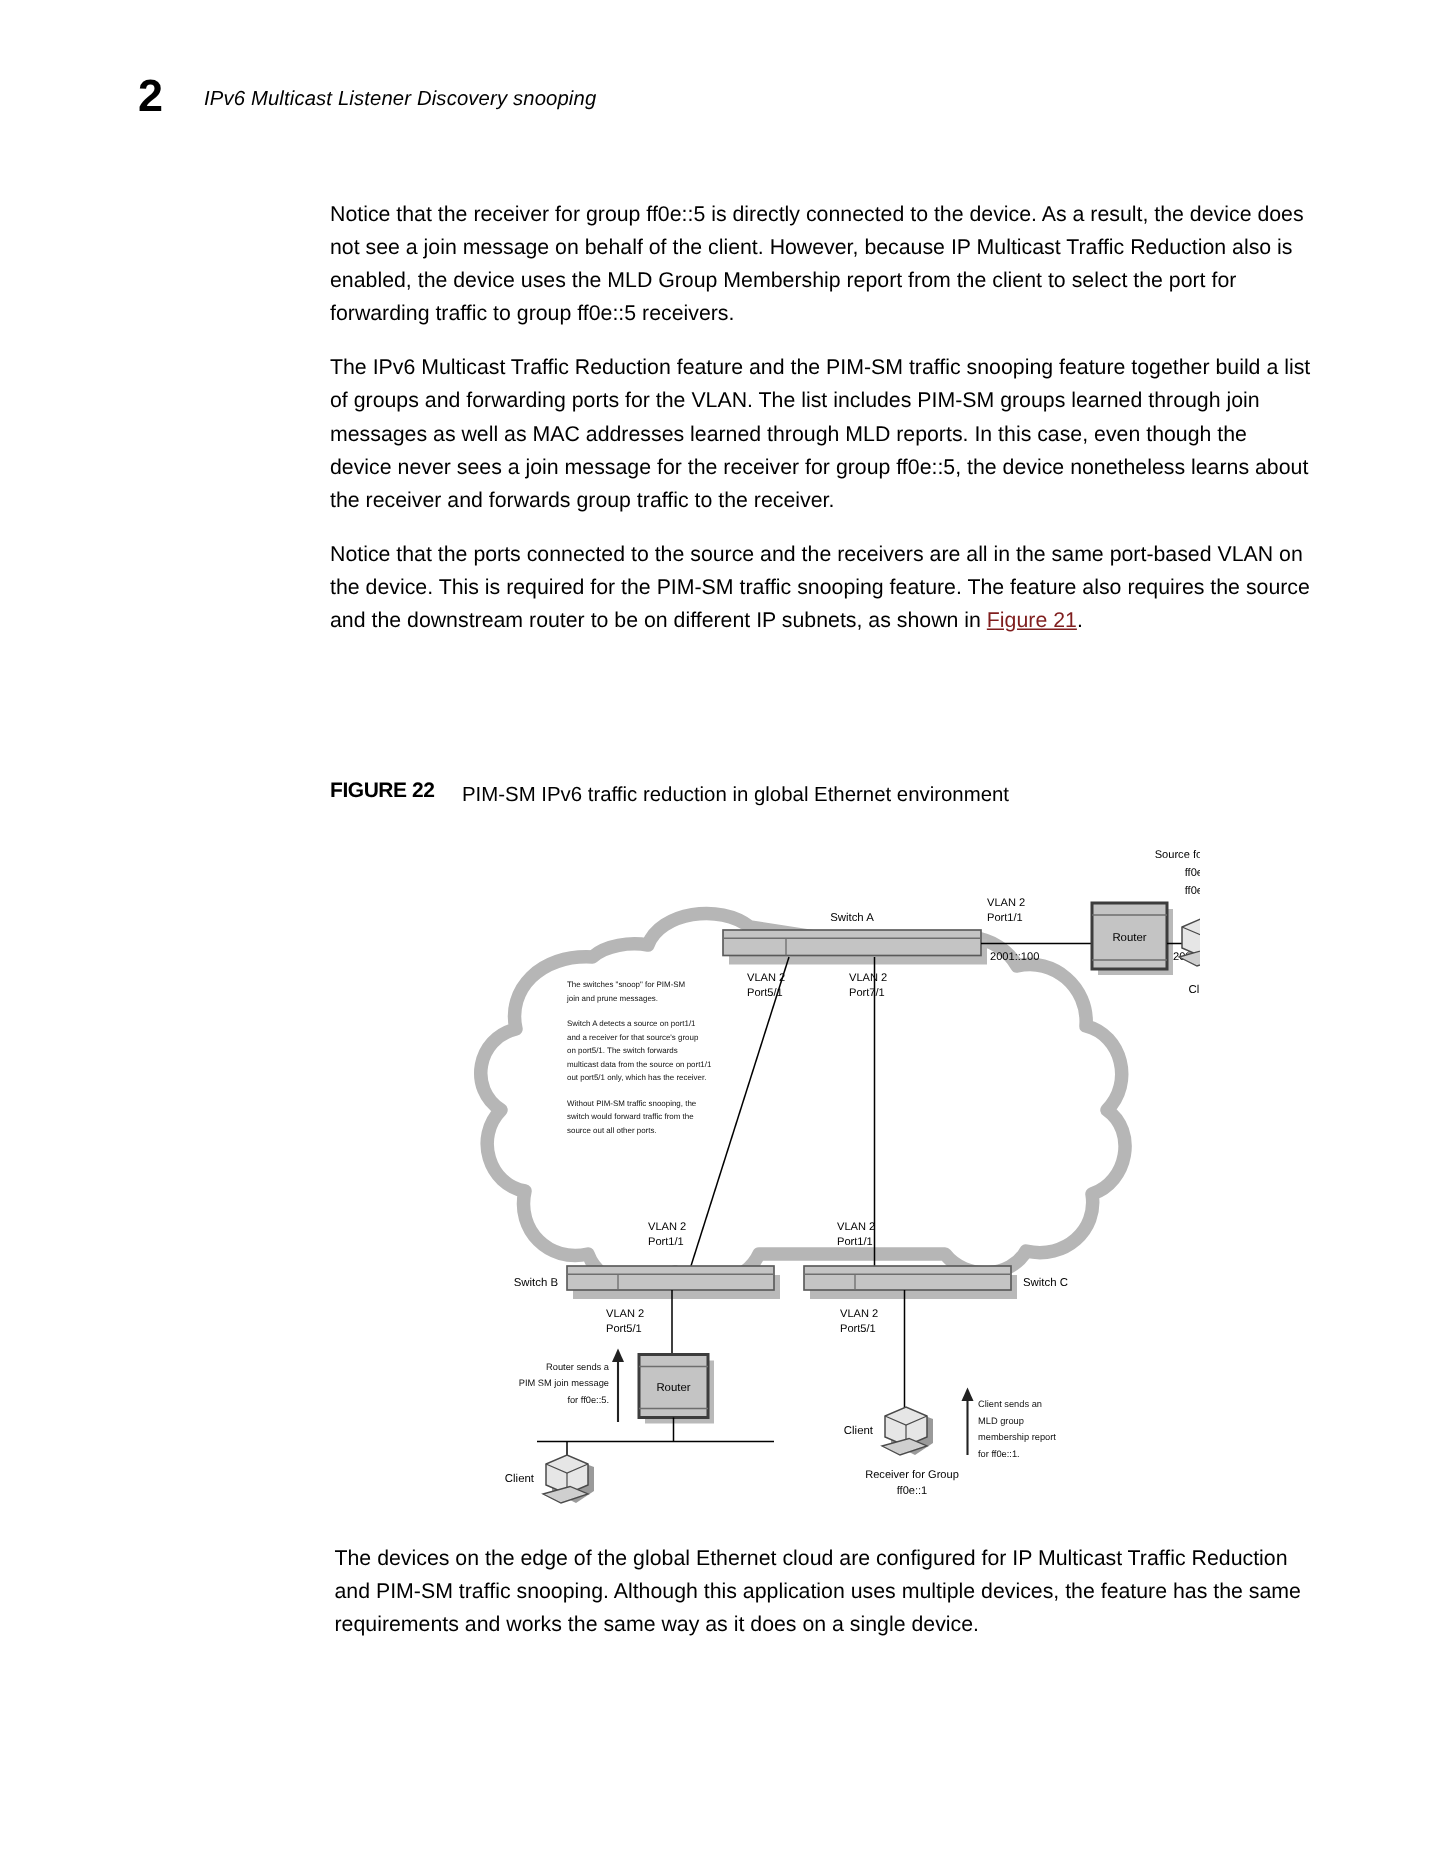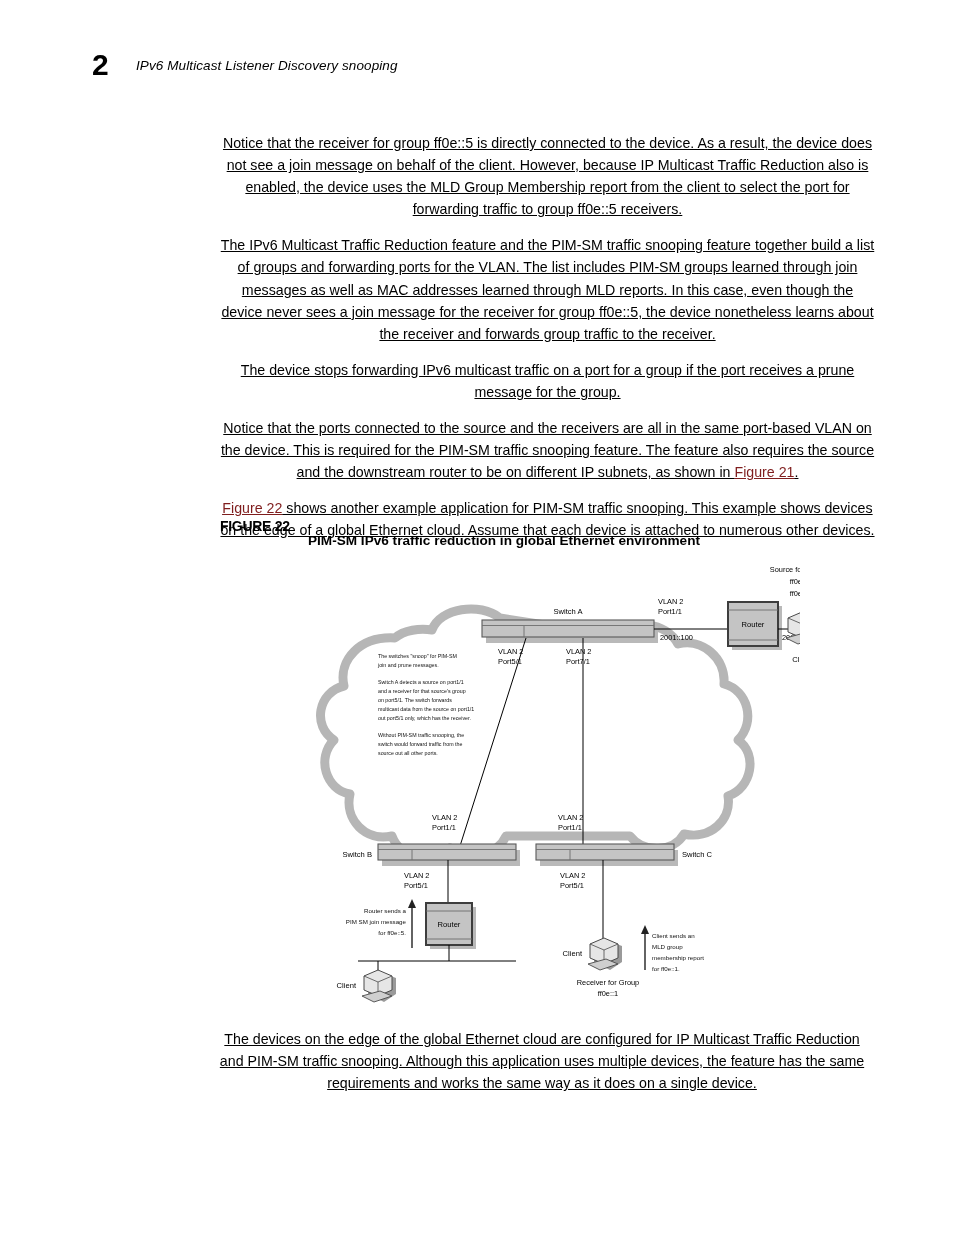--- a/index.html
+++ b/index.html
@@ -48,23 +48,22 @@
   .body-col {
     position: absolute;
     left: 220px;
     top: 132px;
     width: 655px;
   }
   .para {
     font-size: 14.2px;
     line-height: 22.1px;
     margin: 0 0 14px 0;
-    text-align: center;
+    text-align: left;
     letter-spacing: 0.01px;
-    text-decoration: underline;
   }
   .xref {
     color: #7f1d1d;
   }
 
   
   .figure-caption {
     position: absolute;
     left: 220px;
     top: 518px;
@@ -75,59 +74,57 @@
     position: absolute;
     left: 0;
     top: 0;
     font-size: 14px;
     font-weight: bold;
     letter-spacing: -0.3px;
   }
   .figure-title {
     position: absolute;
     left: 88px;
-    top: 15px;
+    top: 4px;
     font-size: 13.6px;
-    font-weight: bold;
+    font-weight: normal;
   }
 
   
   .figure-art {
     position: absolute;
     left: 300px;
     top: 558px;
     width: 500px;
     height: 445px;
   }
   .figure-art svg {
     display: block;
   }
 
   
   .closing-col {
     position: absolute;
-    left: 212px;
+    left: 223px;
     top: 1028px;
     width: 660px;
   }
 </style>
 </head>
 <body>
 
 <div class="page-header">
   <div class="chapter-number">2</div>
   <div class="chapter-title">IPv6 Multicast Listener Discovery snooping</div>
 </div>
 
 <div class="body-col">
   <p class="para">Notice that the receiver for group ff0e::5 is directly connected to the device. As a result, the device does not see a join message on behalf of the client. However, because IP Multicast Traffic Reduction also is enabled, the device uses the MLD Group Membership report from the client to select the port for forwarding traffic to group ff0e::5 receivers.</p>
   <p class="para">The IPv6 Multicast Traffic Reduction feature and the PIM-SM traffic snooping feature together build a list of groups and forwarding ports for the VLAN. The list includes PIM-SM groups learned through join messages as well as MAC addresses learned through MLD reports. In this case, even though the device never sees a join message for the receiver for group ff0e::5, the device nonetheless learns about the receiver and forwards group traffic to the receiver.</p>
-  <p class="para">The device stops forwarding IPv6 multicast traffic on a port for a group if the port receives a prune message for the group.</p>
   <p class="para"><span>Notice that the ports connected to the source and the receivers are all in the same port-based VLAN on the device. This is required for the PIM-SM traffic snooping feature. The feature also requires the source and the downstream router to be on different IP subnets, as shown in </span><a class="xref" href="#">Figure 21</a><span>.</span></p>
-  <p class="para"><a class="xref" href="#">Figure 22</a><span> shows another example application for PIM-SM traffic snooping. This example shows devices on the edge of a global Ethernet cloud. Assume that each device is attached to numerous other devices.</span></p>
 </div>
 
 <div class="figure-caption">
   <span class="figure-label">FIGURE 22</span>
   <span class="figure-title">PIM-SM IPv6 traffic reduction in global Ethernet environment</span>
 </div>
 
 <div class="figure-art">
 <svg width="500" height="445" viewBox="0 0 500 445" xmlns="http://www.w3.org/2000/svg" font-family="Liberation Sans, sans-serif">
 

